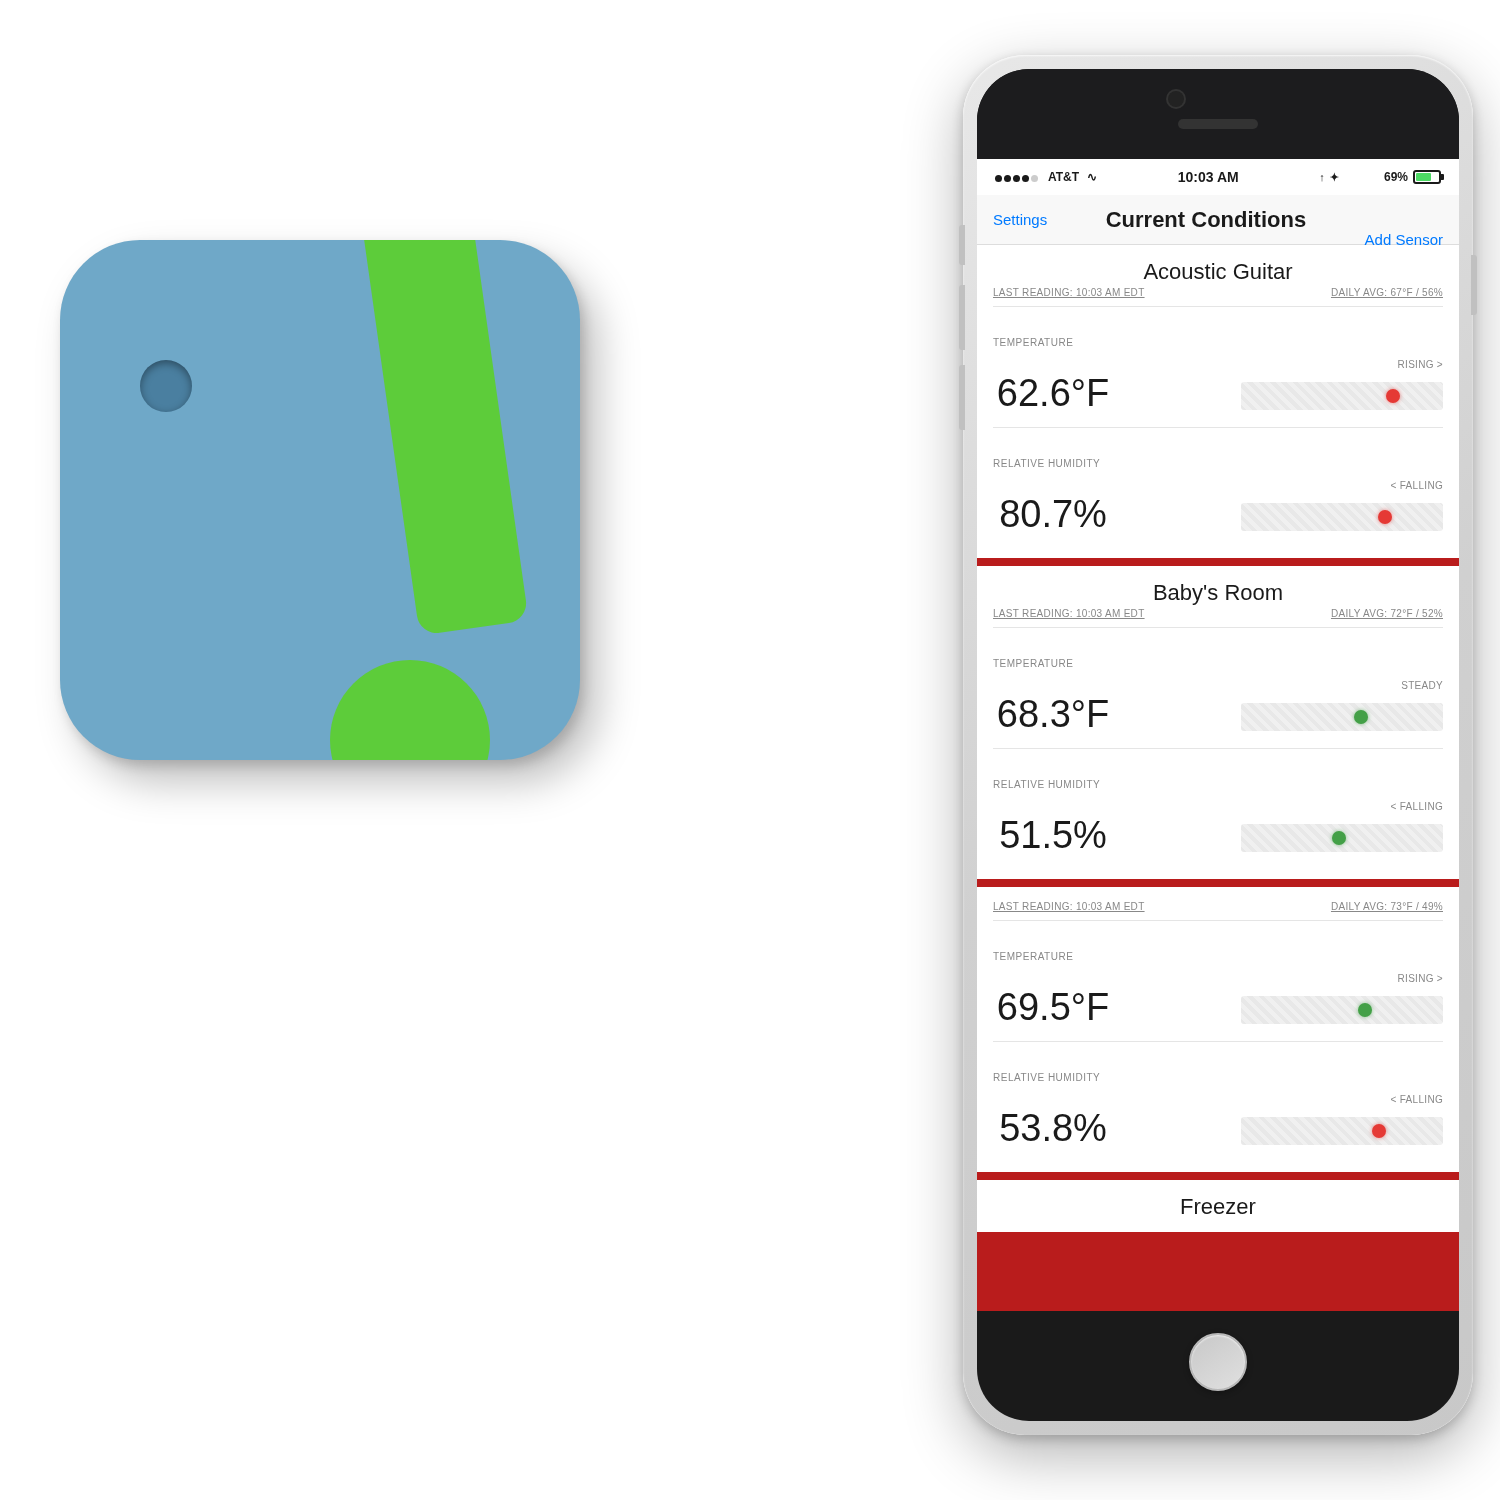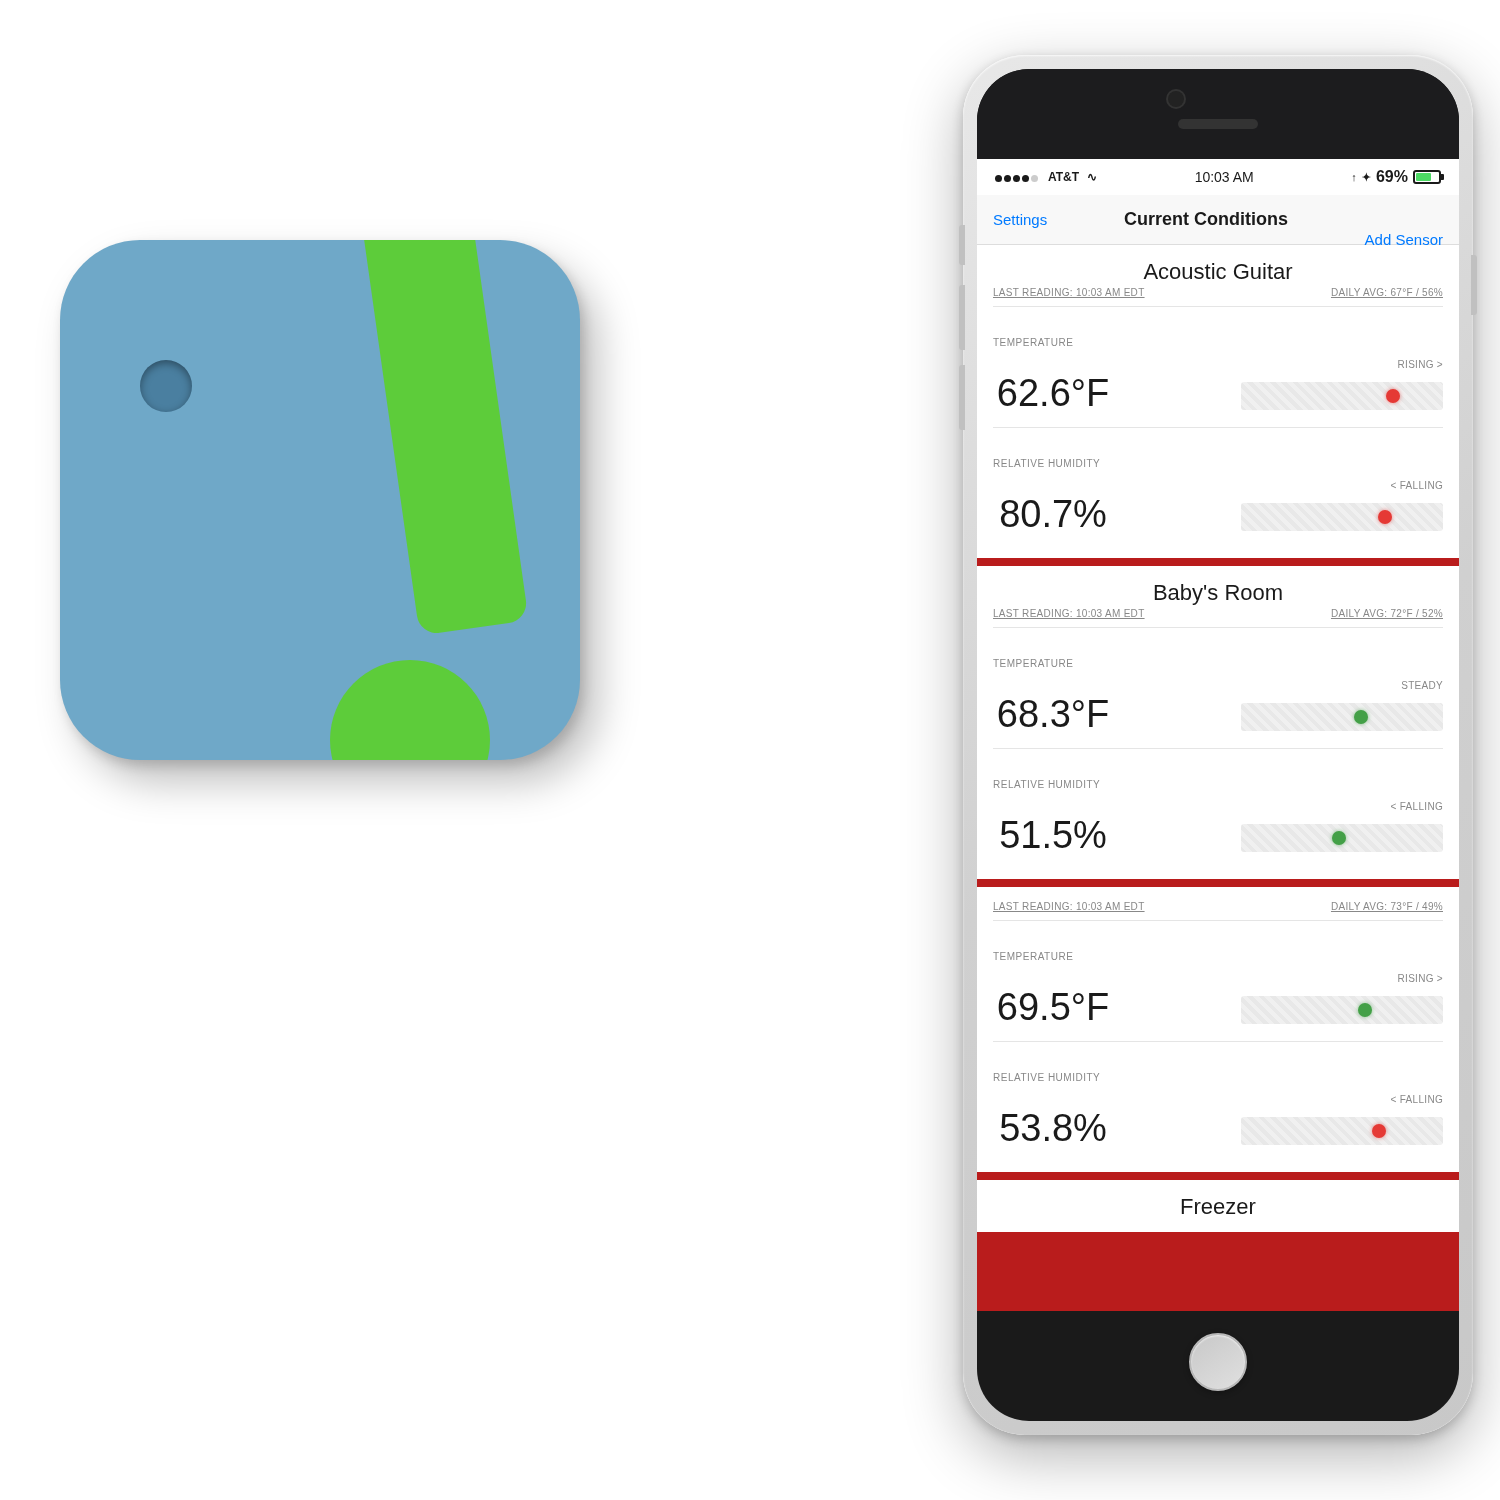--- a/index.html
+++ b/index.html
@@ -160,21 +160,21 @@
       width: 7px;
       height: 7px;
       border-radius: 50%;
       background: #1a1a1a;
       margin-right: 2px;
     }
     .status-dots span:last-child {
       background: #ccc;
     }
 
-    .status-center { font-weight: 400; font-size: 14px; }
+    .status-center { font-weight: 700; font-size: 14px; }
 
     .status-right {
       display: flex;
       align-items: center;
       gap: 5px;
       font-size: 12px;
     }
 
     .battery-icon {
       width: 28px;
@@ -216,21 +216,21 @@
     }
 
     .nav-settings {
       color: #007aff;
       font-size: 15px;
       font-weight: 400;
     }
 
     .nav-title {
       color: #1a1a1a;
-      font-size: 18px;
+      font-size: 22px;
       font-weight: 700;
     }
 
     .nav-add {
       color: #007aff;
       font-size: 15px;
       font-weight: 400;
       margin-top: 40px;
     }
 
@@ -449,21 +449,21 @@
             <span class="status-dots">
               <span></span><span></span><span></span><span></span><span></span>
             </span>
             <span style="font-size:12px;margin-left:4px;">AT&amp;T</span>
             <span style="margin-left:4px;font-size:12px;">∿</span>
           </div>
           <div class="status-center">10:03 AM</div>
           <div class="status-right">
             <span style="font-size:11px;">↑</span>
             <span style="font-size:11px;">✦</span>
-            <span style="font-size:16px;">69%</span>
+            <span style="font-size:12px;margin-left:40px;">69%</span>
             <div class="battery-icon">
               <div class="battery-fill"></div>
             </div>
           </div>
         </div>
 
         <div class="nav-bar">
           <span class="nav-settings">Settings</span>
           <span class="nav-title">Current Conditions</span>
           <span class="nav-add">Add Sensor</span>

